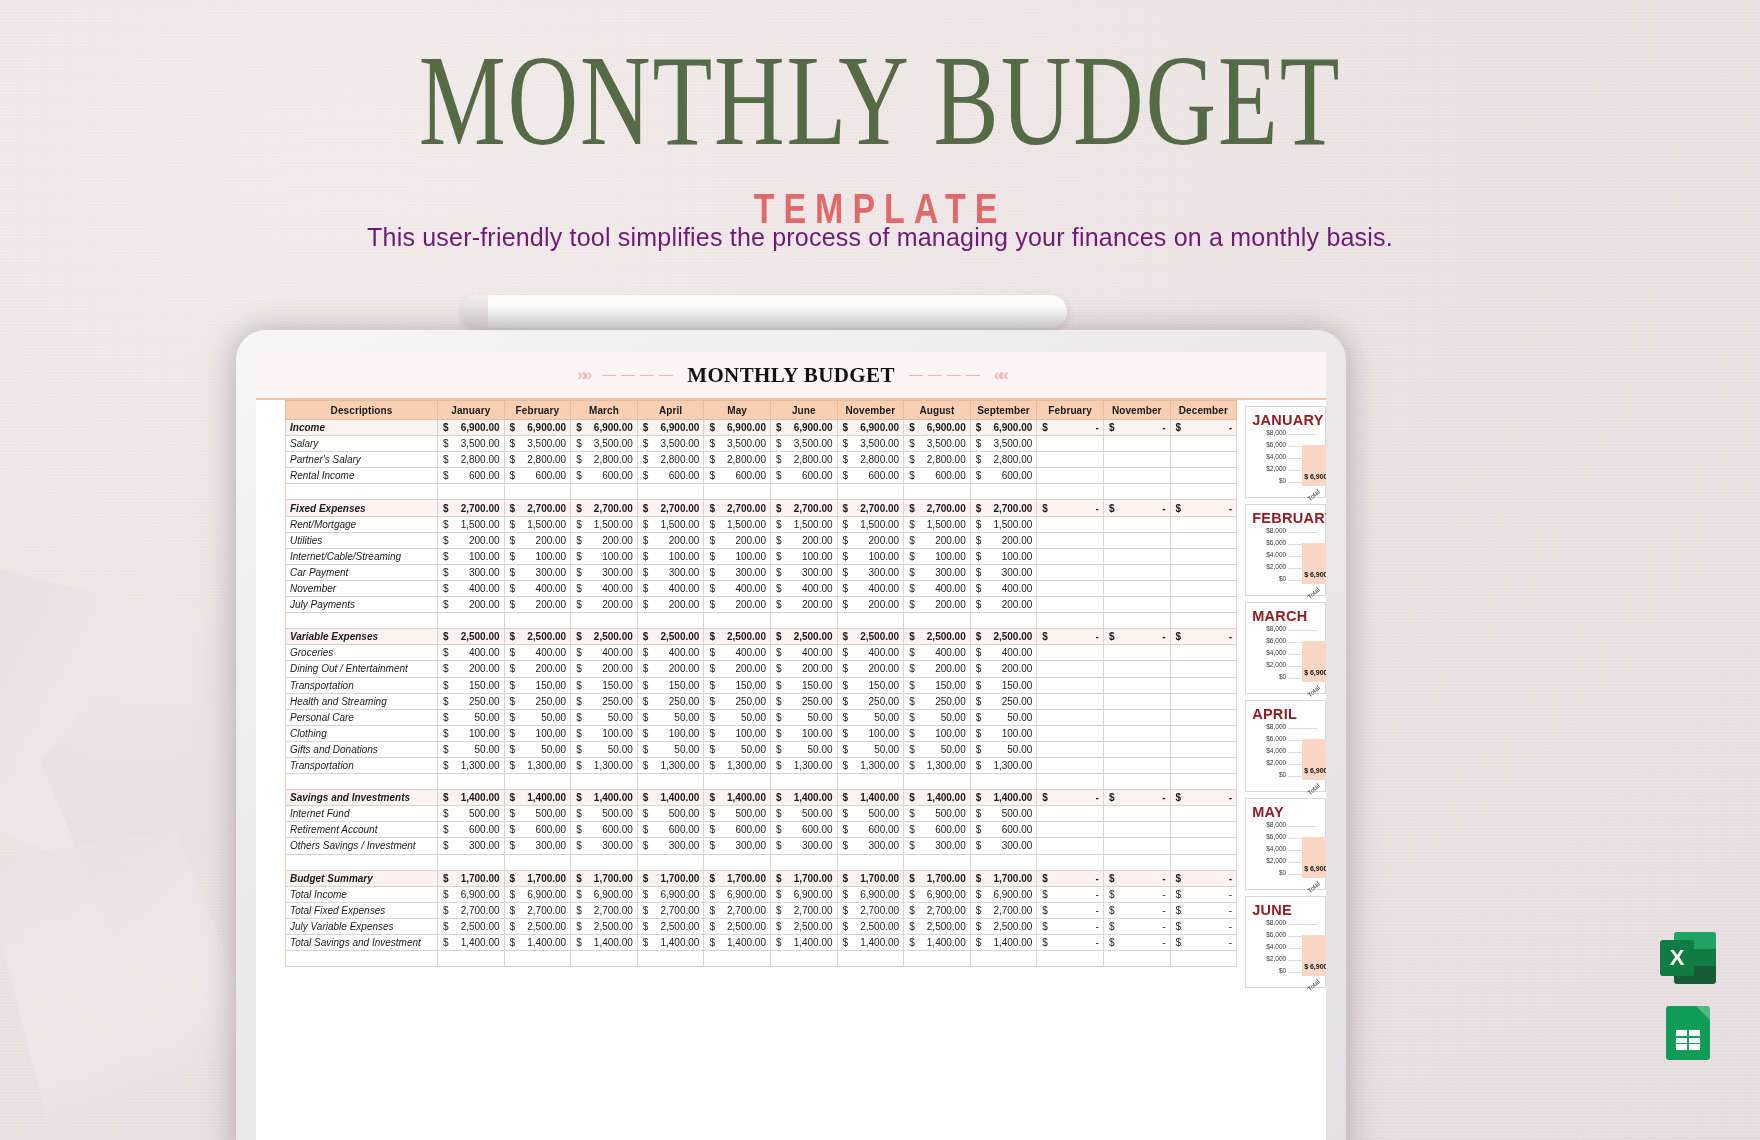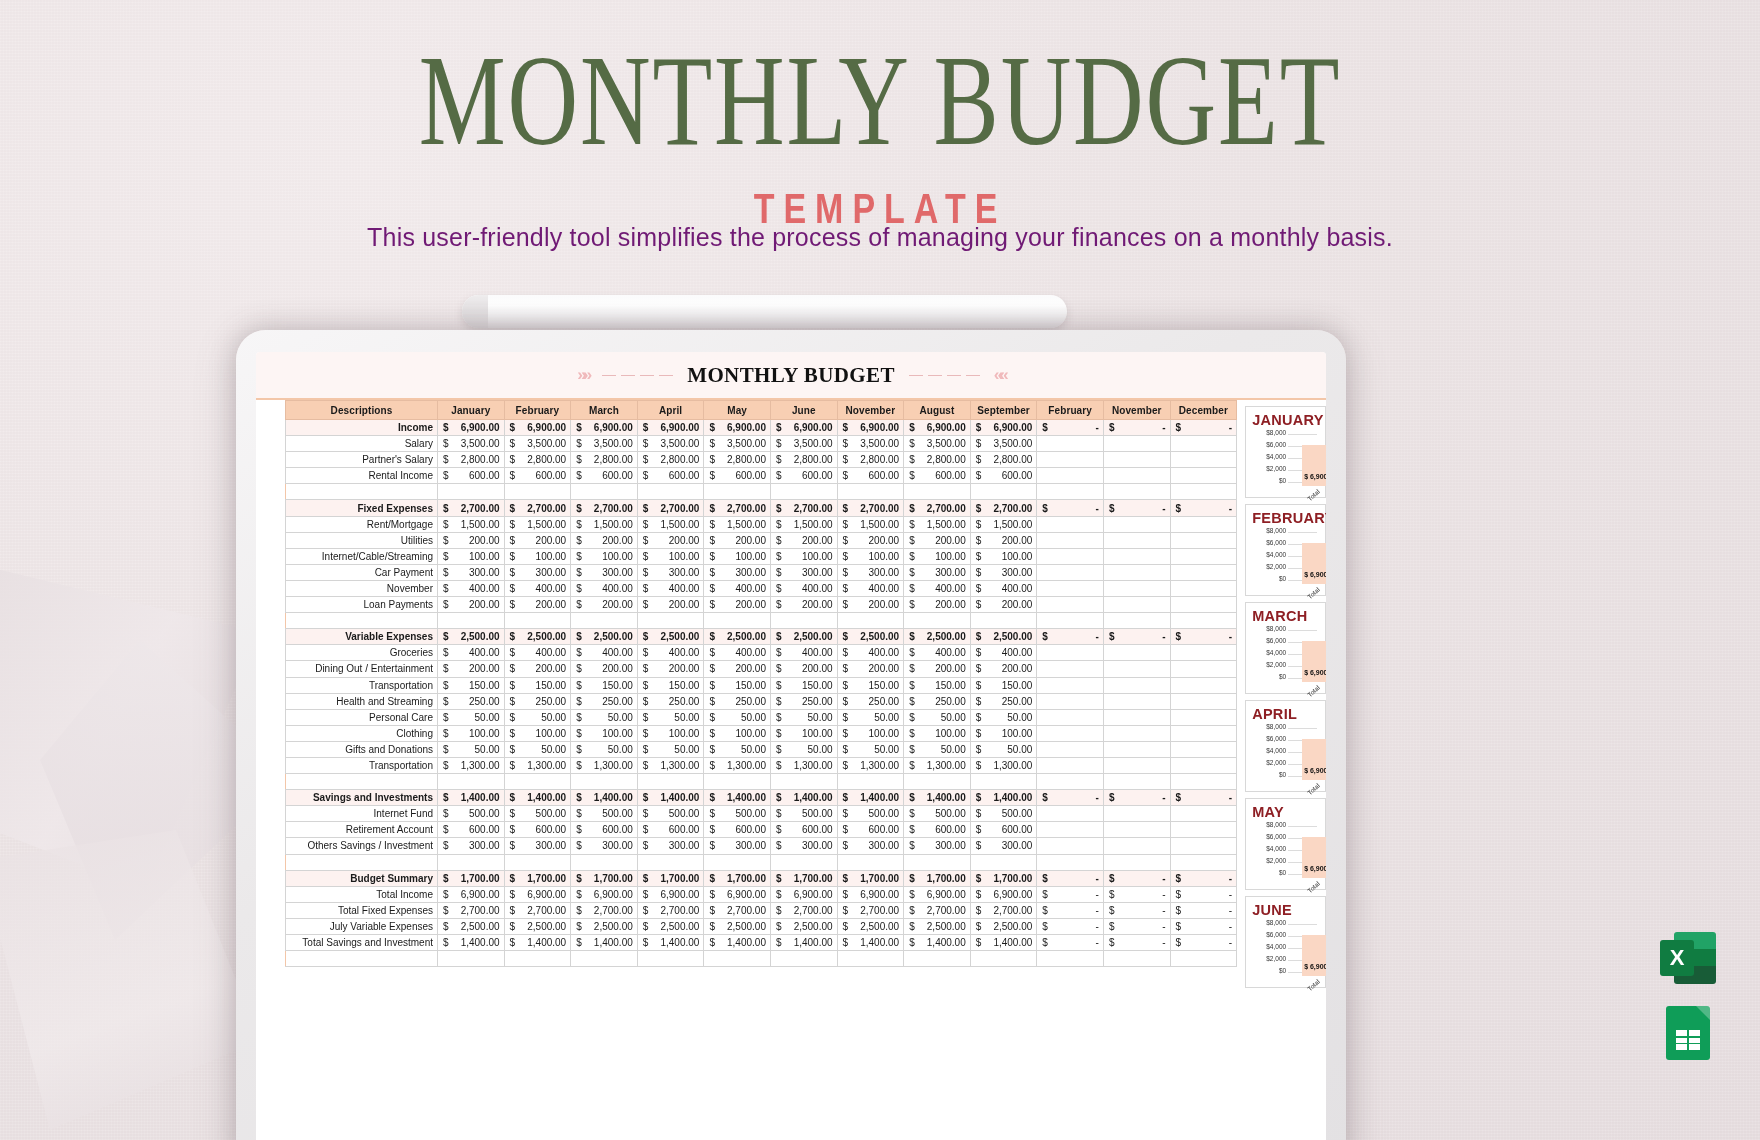--- a/index.html
+++ b/index.html
@@ -92,21 +92,21 @@
   table.grid th,table.grid td{
     border:1px solid #d4d4d4;height:16.1px;padding:0 4px;box-sizing:border-box;
     overflow:hidden;white-space:nowrap;
   }
   table.grid thead th{
     background:#f8cfb3;font-weight:700;font-size:10px;text-align:center;
     height:19px;border-color:#e6bca1;letter-spacing:.1px;
   }
   col.c-desc{width:152px;}
   col.c-mon{width:66.6px;}
-  td.desc{text-align:right;padding-left:6px;}
+  td.desc{text-align:left;padding-left:6px;font-style:italic;}
   td.num{text-align:right;padding-right:5px;position:relative;}
   td.num .cur{position:absolute;left:5px;font-weight:inherit;}
   tr.section td{background:#fdf2f0;font-weight:700;}
   tr.section td.desc{font-weight:700;}
   tr.blank td{height:16.1px;background:#fff;}
   tr.blank td.desc{border-left-color:#f3c6a8;}
 
   
   .charts{flex:1;padding:6px 0 0 8px;background:#fff;overflow:hidden;}
   .card{
@@ -387,21 +387,21 @@
                 <td class="num"><span class="cur">$</span>400.00</td>
                 <td class="num"><span class="cur">$</span>400.00</td>
                 <td class="num"><span class="cur">$</span>400.00</td>
                 <td class="num"><span class="cur">$</span>400.00</td>
                 <td class="num"><span class="cur">$</span>400.00</td>
                 <td class="num"></td>
                 <td class="num"></td>
                 <td class="num"></td>
               </tr>
               <tr class="">
-                <td class="desc">Loan Payments</td>
+                <td class="desc">July Payments</td>
                 <td class="num"><span class="cur">$</span>200.00</td>
                 <td class="num"><span class="cur">$</span>200.00</td>
                 <td class="num"><span class="cur">$</span>200.00</td>
                 <td class="num"><span class="cur">$</span>200.00</td>
                 <td class="num"><span class="cur">$</span>200.00</td>
                 <td class="num"><span class="cur">$</span>200.00</td>
                 <td class="num"><span class="cur">$</span>200.00</td>
                 <td class="num"><span class="cur">$</span>200.00</td>
                 <td class="num"><span class="cur">$</span>200.00</td>
                 <td class="num"></td>

